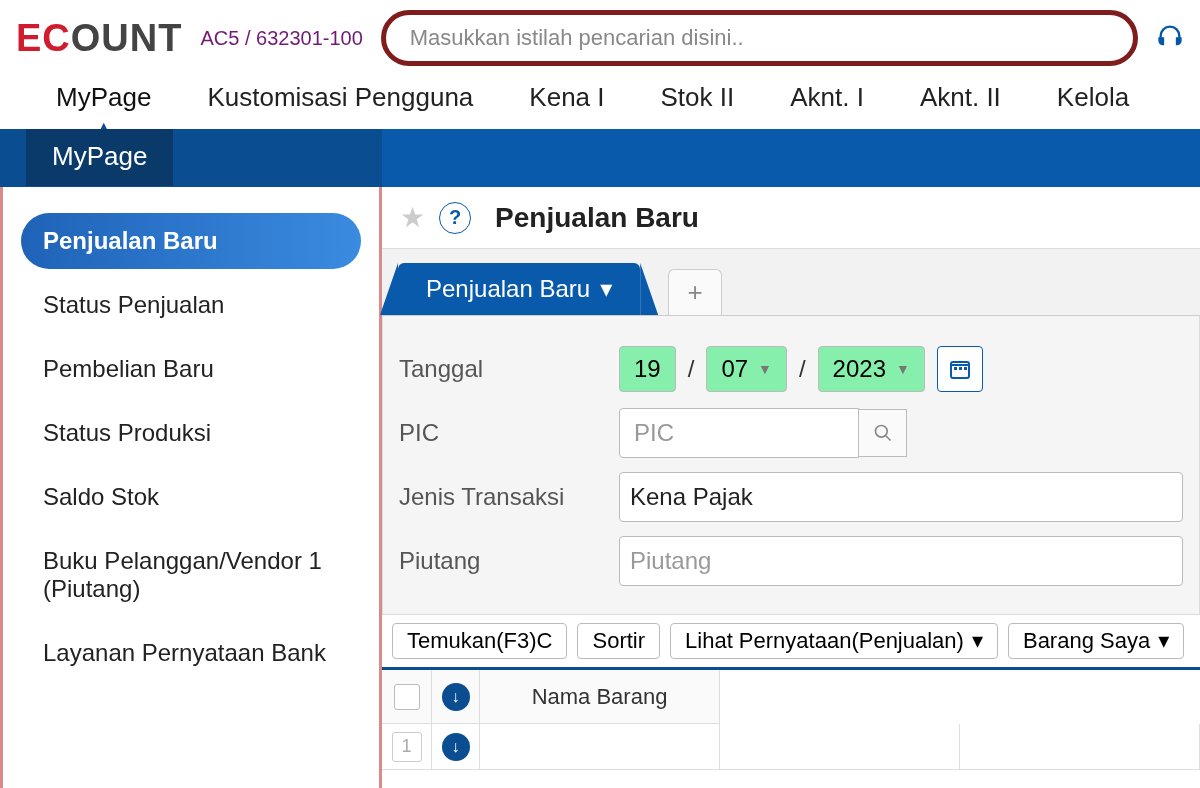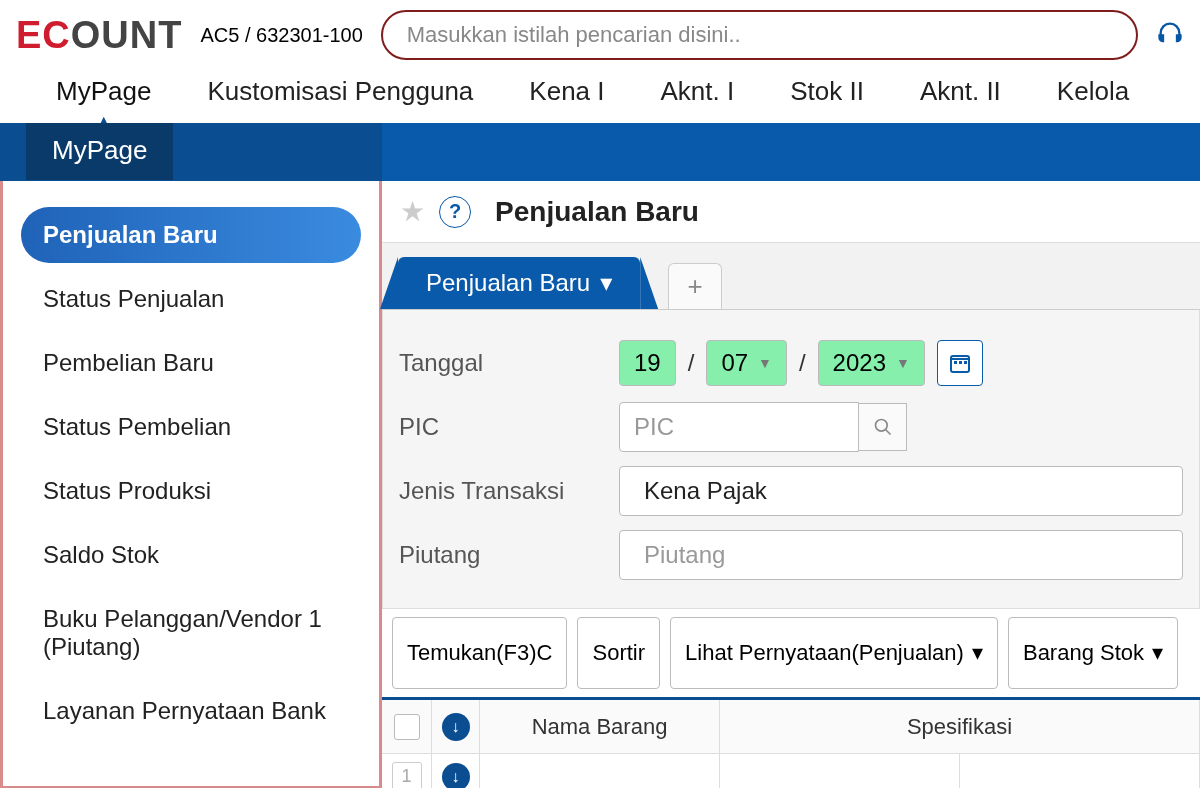--- a/index.html
+++ b/index.html
@@ -2,22 +2,22 @@
 <html><head>
 <meta charset="utf-8">
 <style>
 * { box-sizing: border-box; margin: 0; padding: 0; font-family: -apple-system, BlinkMacSystemFont, "Segoe UI", Arial, sans-serif; }
 body { width: 1200px; height: 788px; overflow: hidden; background: #fff; }
 
 
 .header { display: flex; align-items: center; padding: 10px 16px 8px 16px; gap: 18px; }
 .logo { font-size: 38px; font-weight: 800; letter-spacing: 1px; color: #444; }
 .logo .e { color: #d01c2f; margin-top: 15px; }
-.account-code { font-size: 20px; color: #000000; }
-.search-box { flex: 1; max-width: 760px; display: flex; align-items: center; border: 2px solid #7f1d1d; border-radius: 30px; padding: 10px 24px; font-size: 22px; color: #888; }
+.account-code { font-size: 20px; color: #701a75; }
+.search-box { flex: 1; max-width: 760px; display: flex; align-items: center; border: 5px solid #7f1d1d; border-radius: 30px; padding: 10px 24px; font-size: 22px; color: #888; }
 .headset-icon { color: #0857a6; }
 
 
 .topnav { display: flex; gap: 0; padding: 0 28px 8px 28px; font-size: 26px; color: #222; }
 .topnav-item { padding: 8px 28px; white-space: nowrap; cursor: pointer; }
 .topnav-item.active { color: #111; position: relative; }
 .topnav-item.active::after { content: "▴"; position: absolute; bottom: -16px; left: 50%; transform: translateX(-50%); font-size: 18px; color: #0a4d91; }
 
 
 .blue-band { display: flex; height: 58px; }
@@ -47,25 +47,25 @@
 .form-area { background: #f5f5f5; padding: 18px 16px; border: 1px solid #ddd; border-top: none; }
 .form-row { display: flex; align-items: center; min-height: 58px; margin: 6px 0; }
 .form-label { width: 220px; font-size: 24px; color: #555; }
 .date-box { border: 1px solid #bbb; border-radius: 4px; background: #86efac; padding: 8px 14px; font-size: 24px; display: flex; align-items: center; }
 .date-sep { margin: 0 12px; font-size: 24px; color: #333; }
 .chev-down { margin-left: 10px; color: #777; font-size: 14px; }
 .cal-btn { width: 46px; height: 46px; border: 1.5px solid #0a5aab; border-radius: 4px; display: flex; align-items: center; justify-content: center; margin-left: 12px; background: #fff; cursor: pointer; }
 .cal-btn svg { width: 24px; height: 24px; }
 .text-input { border: 1px solid #bbb; border-radius: 4px 0 0 4px; background: #fff; padding: 10px 14px; font-size: 24px; width: 240px; color: #999; }
 .search-btn { width: 48px; height: 48px; border: 1px solid #bbb; border-left: none; background: #fafafa; display: flex; align-items: center; justify-content: center; cursor: pointer; }
-.wide-input { border: 1px solid #bbb; border-radius: 4px; background: #fff; padding: 10px 24px; font-size: 24px; flex: 1; color: #222; }
+.wide-input { border: 1px solid #bbb; border-radius: 4px; background: #fff; padding: 10px 10px; font-size: 24px; flex: 1; color: #222; }
 .wide-input.placeholder { color: #999; }
 
 .toolbar { display: flex; align-items: center; gap: 10px; padding: 8px 10px; background: #fff; }
-.tbtn { border: 1px solid #bbb; border-radius: 4px; padding: 22px 14px; font-size: 22px; background: #fff; cursor: pointer; display: flex; align-items: center; gap: 8px; }
+.tbtn { border: 1px solid #bbb; border-radius: 4px; padding: 4px 14px; font-size: 22px; background: #fff; cursor: pointer; display: flex; align-items: center; gap: 8px; }
 
 .table-wrap { border-top: 3px solid #0a4d91; }
 .thead-row, .trow { display: flex; }
 .thcell, .tcell { border-right: 1px solid #ddd; border-bottom: 1px solid #ddd; display: flex; align-items: center; justify-content: center; font-size: 22px; }
 .thcell { background: #fafafa; color: #333; height: 54px; }
 .tcell { height: 46px; }
 .col-chk { width: 50px; }
 .col-arrow { width: 48px; }
 .col-code { width: 240px; }
 .col-name { width: 240px; text-align: center; }
@@ -87,40 +87,39 @@
         <path d="M18 19a3 3 0 0 0 3-3v-2h-3v5z" fill="#0857a6"></path>
         <path d="M6 19a3 3 0 0 1-3-3v-2h3v5z" fill="#0857a6"></path>
       </svg>
   </div>
 </div>
 
 <div class="topnav">
   <div class="topnav-item active">MyPage</div>
   <div class="topnav-item">Kustomisasi Pengguna</div>
   <div class="topnav-item">Kena I</div>
+  <div class="topnav-item">Stok II</div>
   <div class="topnav-item">Aknt. I</div>
-  <div class="topnav-item">Stok II</div>
   <div class="topnav-item">Aknt. II</div>
   <div class="topnav-item">Kelola</div>
 </div>
 
 <div class="blue-band">
   <div class="blue-band-left">
     <div class="sidebar-title-tab">MyPage</div>
   </div>
   <div class="blue-band-right"></div>
 </div>
 
 <div class="cols">
 
   <div class="sidebar">
     <div class="sidebar-item active">Penjualan Baru</div>
     <div class="sidebar-item">Status Penjualan</div>
     <div class="sidebar-item">Pembelian Baru</div>
-    <div class="sidebar-item">Status Pembelian</div>
     <div class="sidebar-item">Status Produksi</div>
     <div class="sidebar-item">Saldo Stok</div>
     <div class="sidebar-item">Buku Pelanggan/Vendor 1 (Piutang)</div>
     <div class="sidebar-item">Layanan Pernyataan Bank</div>
   </div>
 
   <div class="main">
     <div class="page-header">
       <span class="star-icon">★</span>
       <span class="help-icon">?</span>
@@ -183,35 +182,34 @@
     </div>
 
     <div class="toolbar">
       <div class="tbtn">Temukan(F3)C</div>
       <div class="tbtn">Sortir</div>
       <div class="tbtn">
         <span>Lihat Pernyataan(Penjualan)</span>
         <span>▾</span>
       </div>
       <div class="tbtn">
-        <span>Barang Stok</span>
+        <span>Barang Saya</span>
         <span>▾</span>
       </div>
     </div>
 
     <div class="table-wrap">
       <div class="thead-row">
         <div class="thcell col-chk">
             <div class="chkbox"></div>
           </div>
         <div class="thcell col-arrow">
             <div class="arrow-circle">↓</div>
           </div>
         <div class="thcell col-name">Nama Barang</div>
-        <div class="thcell col-spec">Spesifikasi</div>
       </div>
       <div class="trow">
         <div class="tcell col-chk">
             <div class="row-num">1</div>
           </div>
         <div class="tcell col-arrow">
             <div class="arrow-circle">↓</div>
           </div>
         <div class="tcell col-code"></div>
         <div class="tcell col-name"></div>

